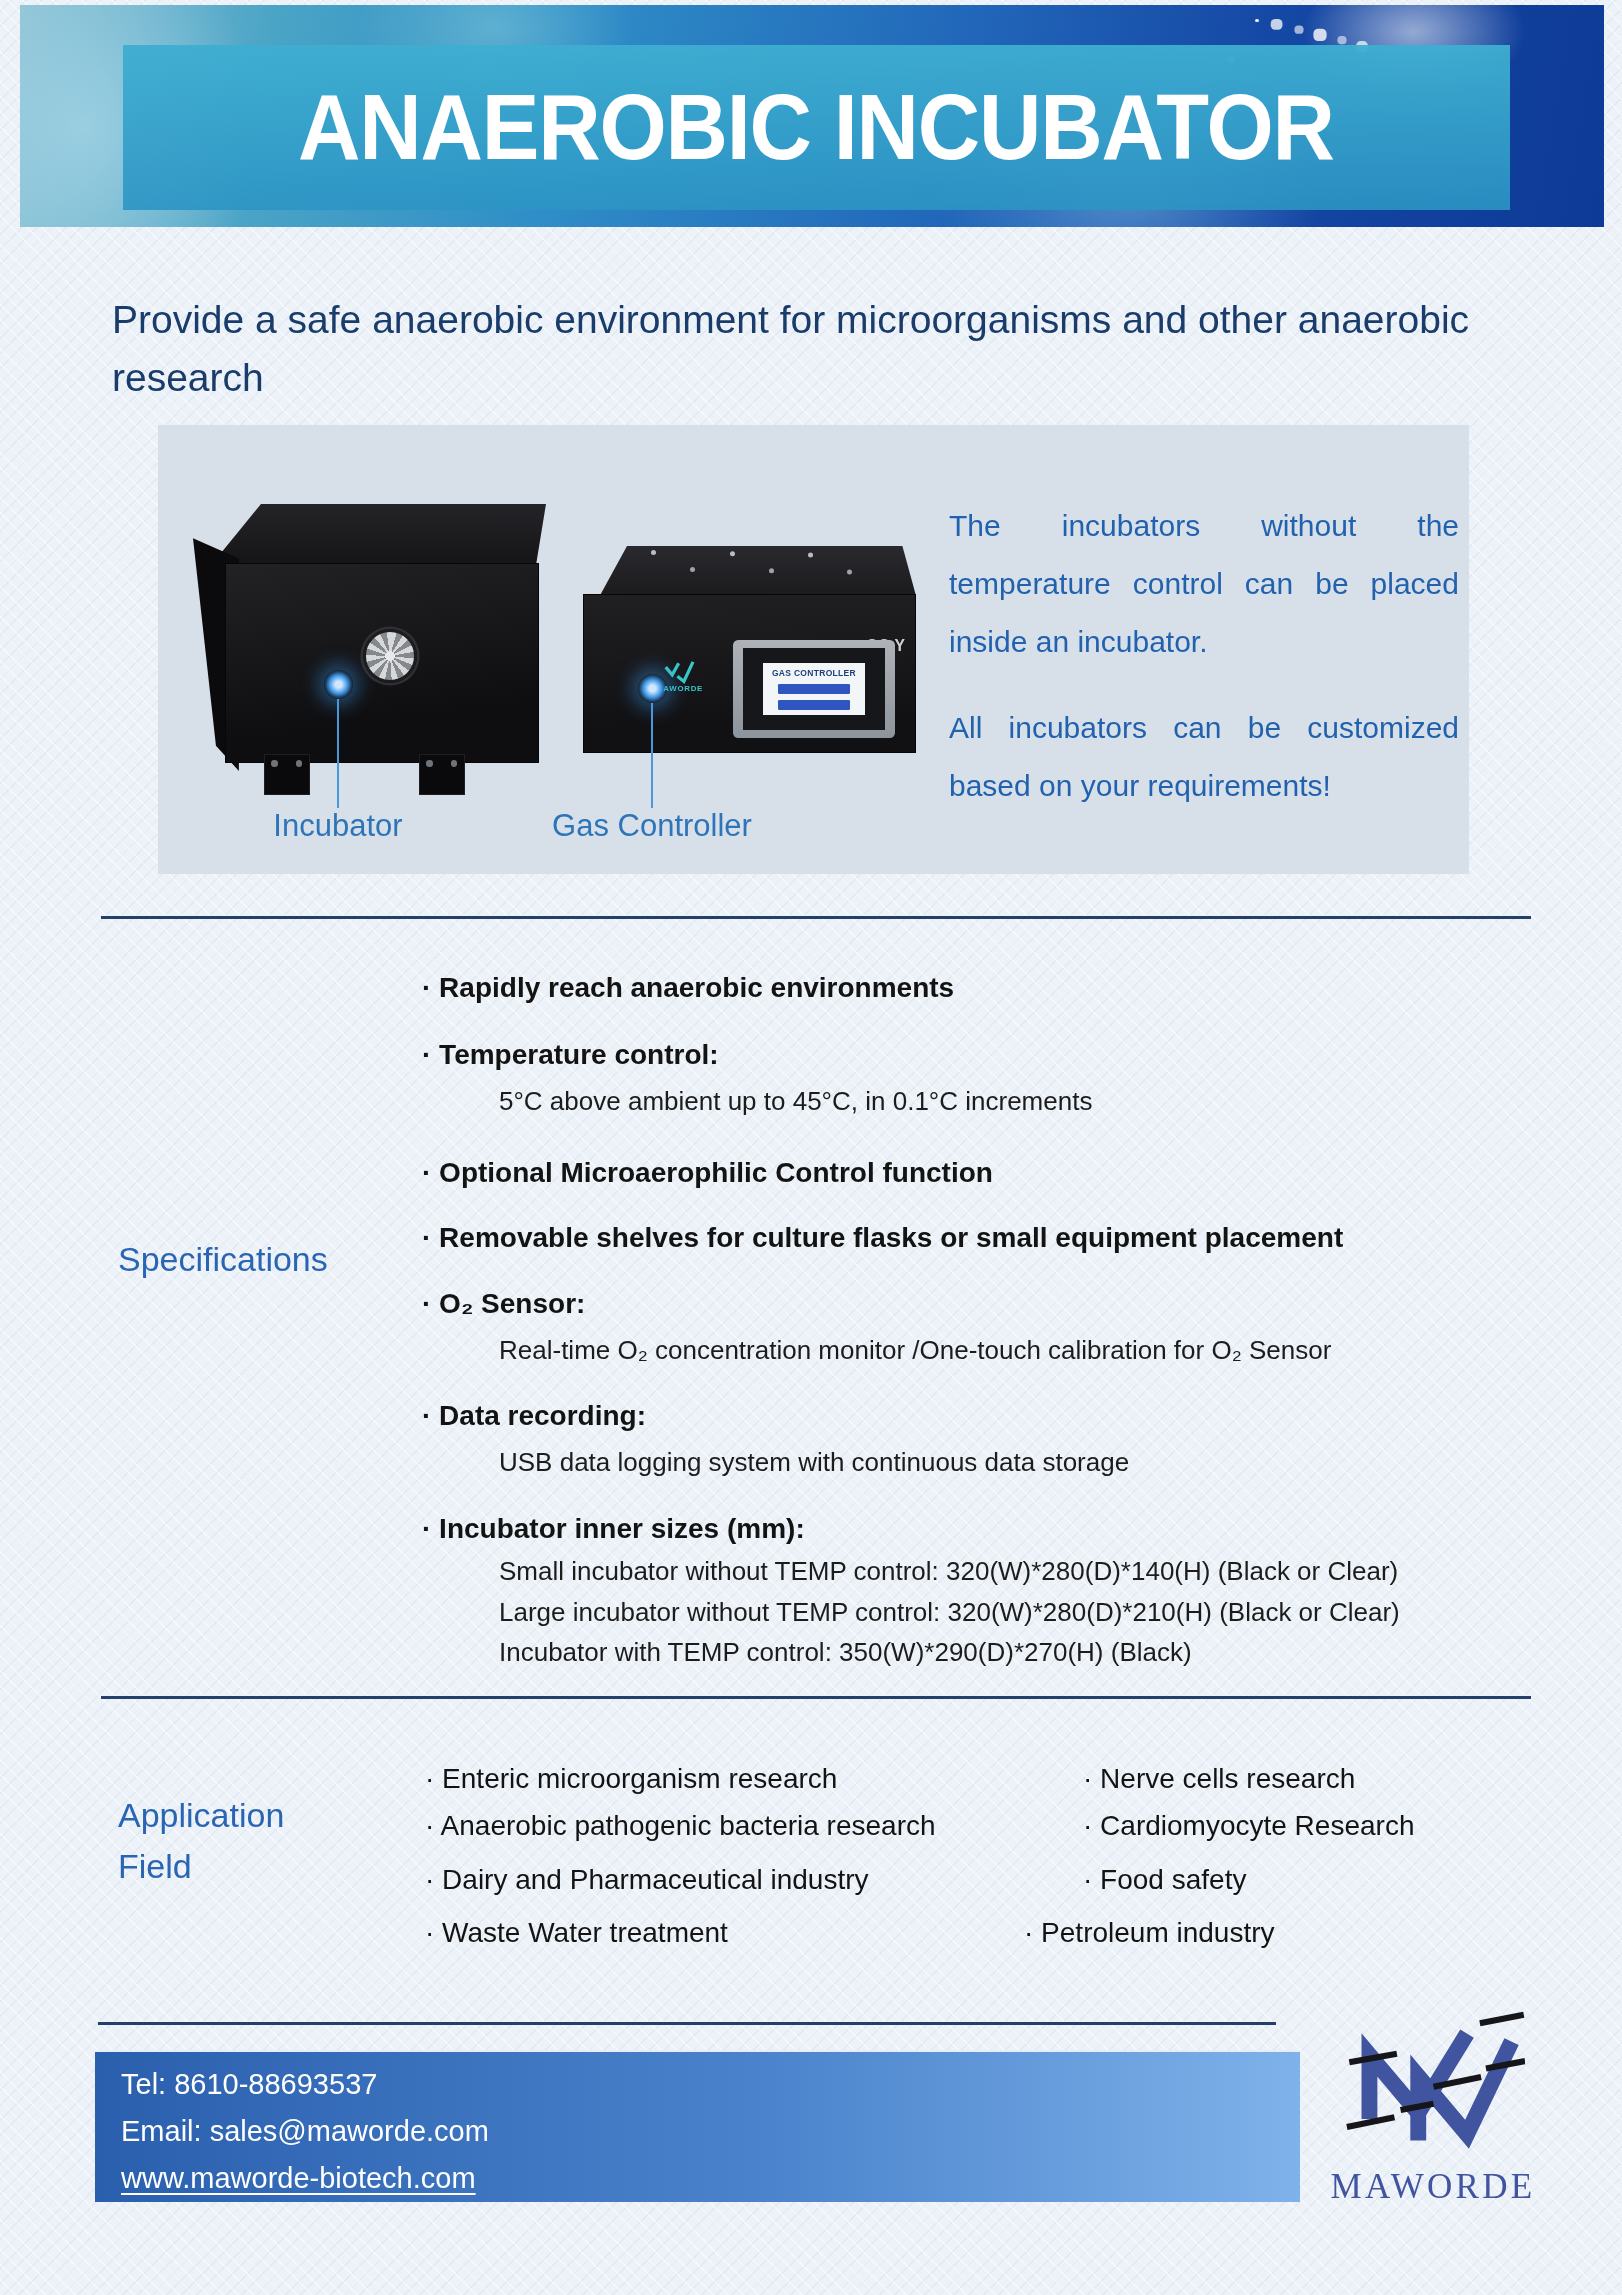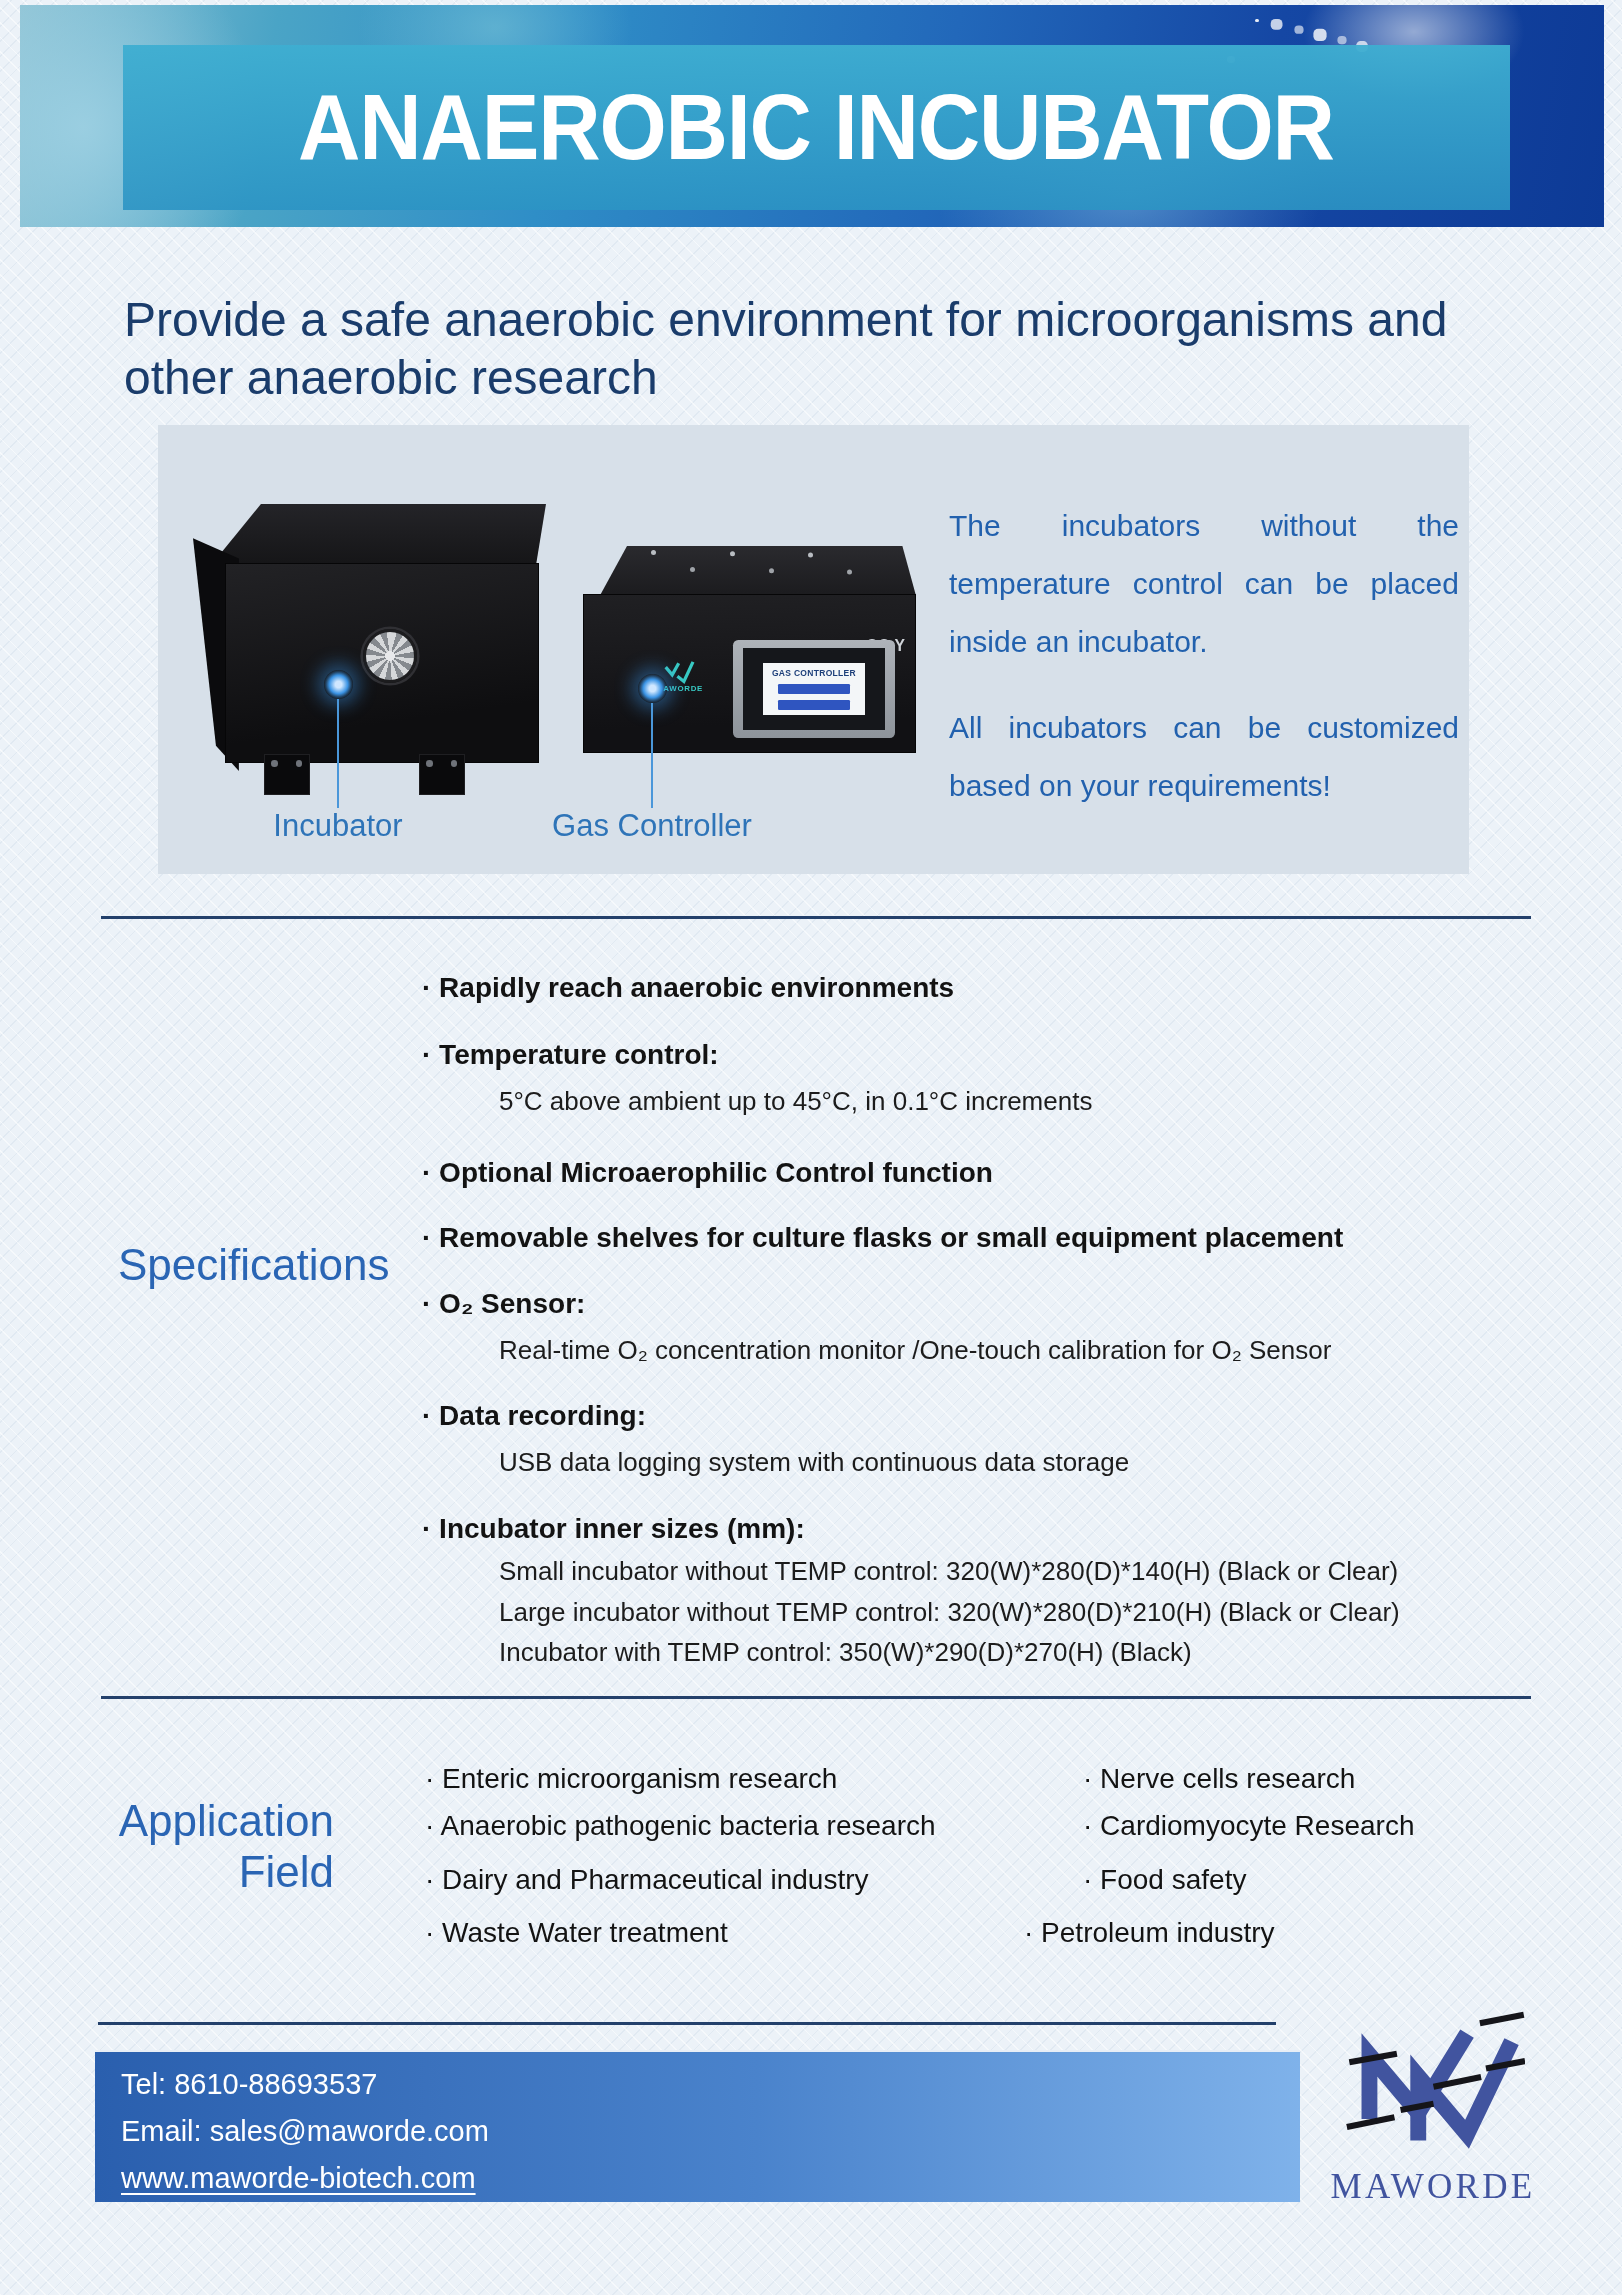--- a/index.html
+++ b/index.html
@@ -35,22 +35,22 @@
     background:linear-gradient(180deg, rgba(62,174,209,0.95), rgba(44,148,196,0.90));
     display:flex; align-items:center; justify-content:center;
   }
   .main-title {
     color:#ffffff; font-size:93px; font-weight:bold; letter-spacing:-1.3px;
     transform:scaleX(0.93); white-space:nowrap;
   }
 
   
   .subtitle {
-    left:124px; top:291px; width:1361px; position:absolute;
-    color:#1a3c6b; font-size:48px; line-height:58px;
+    left:112px; top:291px; width:1361px; position:absolute;
+    color:#1a3c6b; font-size:39px; line-height:58px;
   }
 
   
   .product-panel {
     left:158px; top:425px; width:1311px; height:449px; position:absolute;
     background:#d7e0e9;
   }
   
   .inc { position:absolute; left:35px; top:79px; width:353px; height:281px; }
   .inc-top { position:absolute; left:5%; top:0; width:95%; height:22%;
@@ -98,21 +98,21 @@
   .callout-line { position:absolute; width:2px; background:#4a97da; }
   .device-label { position:absolute; color:#2e74b8; font-size:31px; text-align:center; }
   
   .panel-note { position:absolute; left:791px; width:510px; color:#2261ae;
     font-size:30px; line-height:58px; text-align:justify; }
 
   
   .divider { position:absolute; height:3.3px; background:#23406b; }
 
   
-  .section-heading { position:absolute; color:#2a65b4; font-size:44px; text-align:right; }
+  .section-heading { position:absolute; color:#2a65b4; font-size:34px; text-align:left; }
 
   
   .spec-line { position:absolute; left:422px; color:#131313; font-size:28px; font-weight:bold; white-space:nowrap; }
   .spec-line::before { content:"·  "; font-weight:bold; }
   .spec-sub { position:absolute; left:499px; color:#1c1c1c; font-size:26px; white-space:nowrap; }
 
   
   .app-item { position:absolute; color:#131313; font-size:28px; white-space:nowrap; }
   .app-item::before { content:"·  "; }
 

